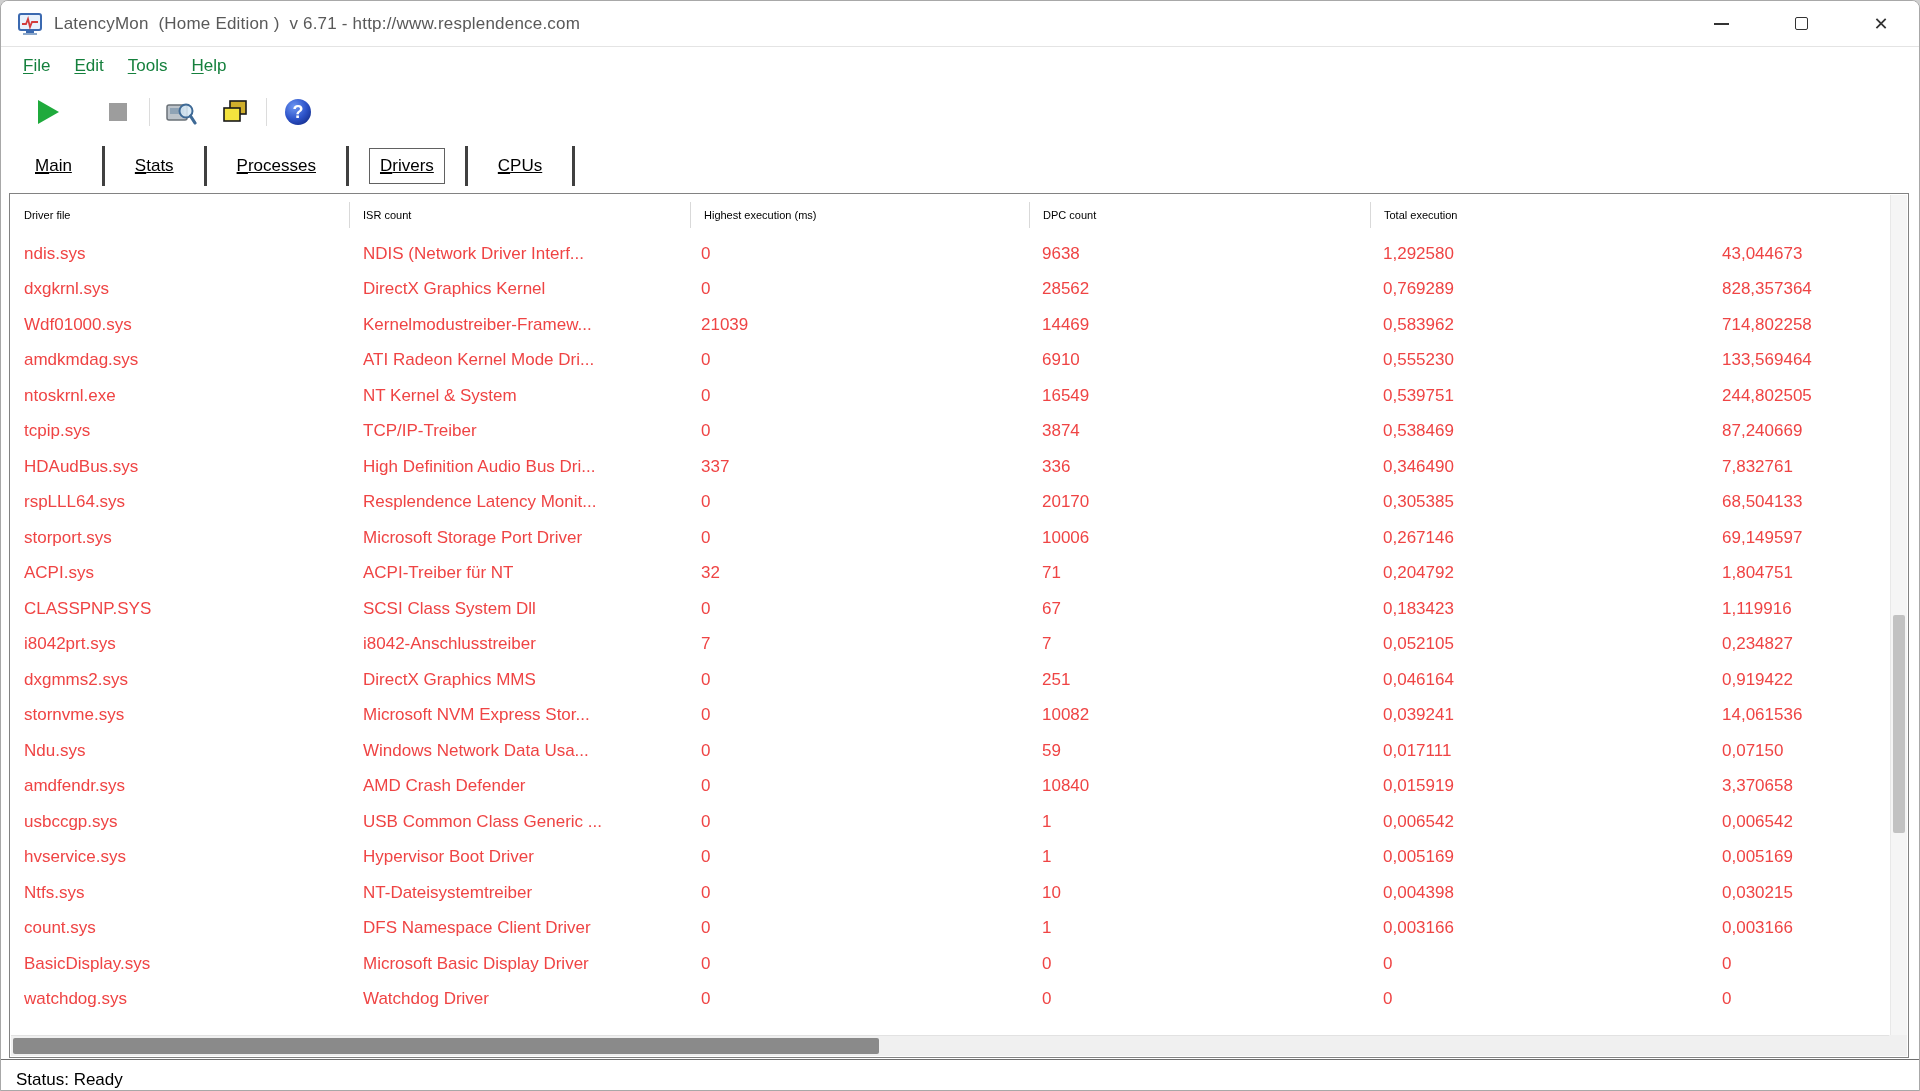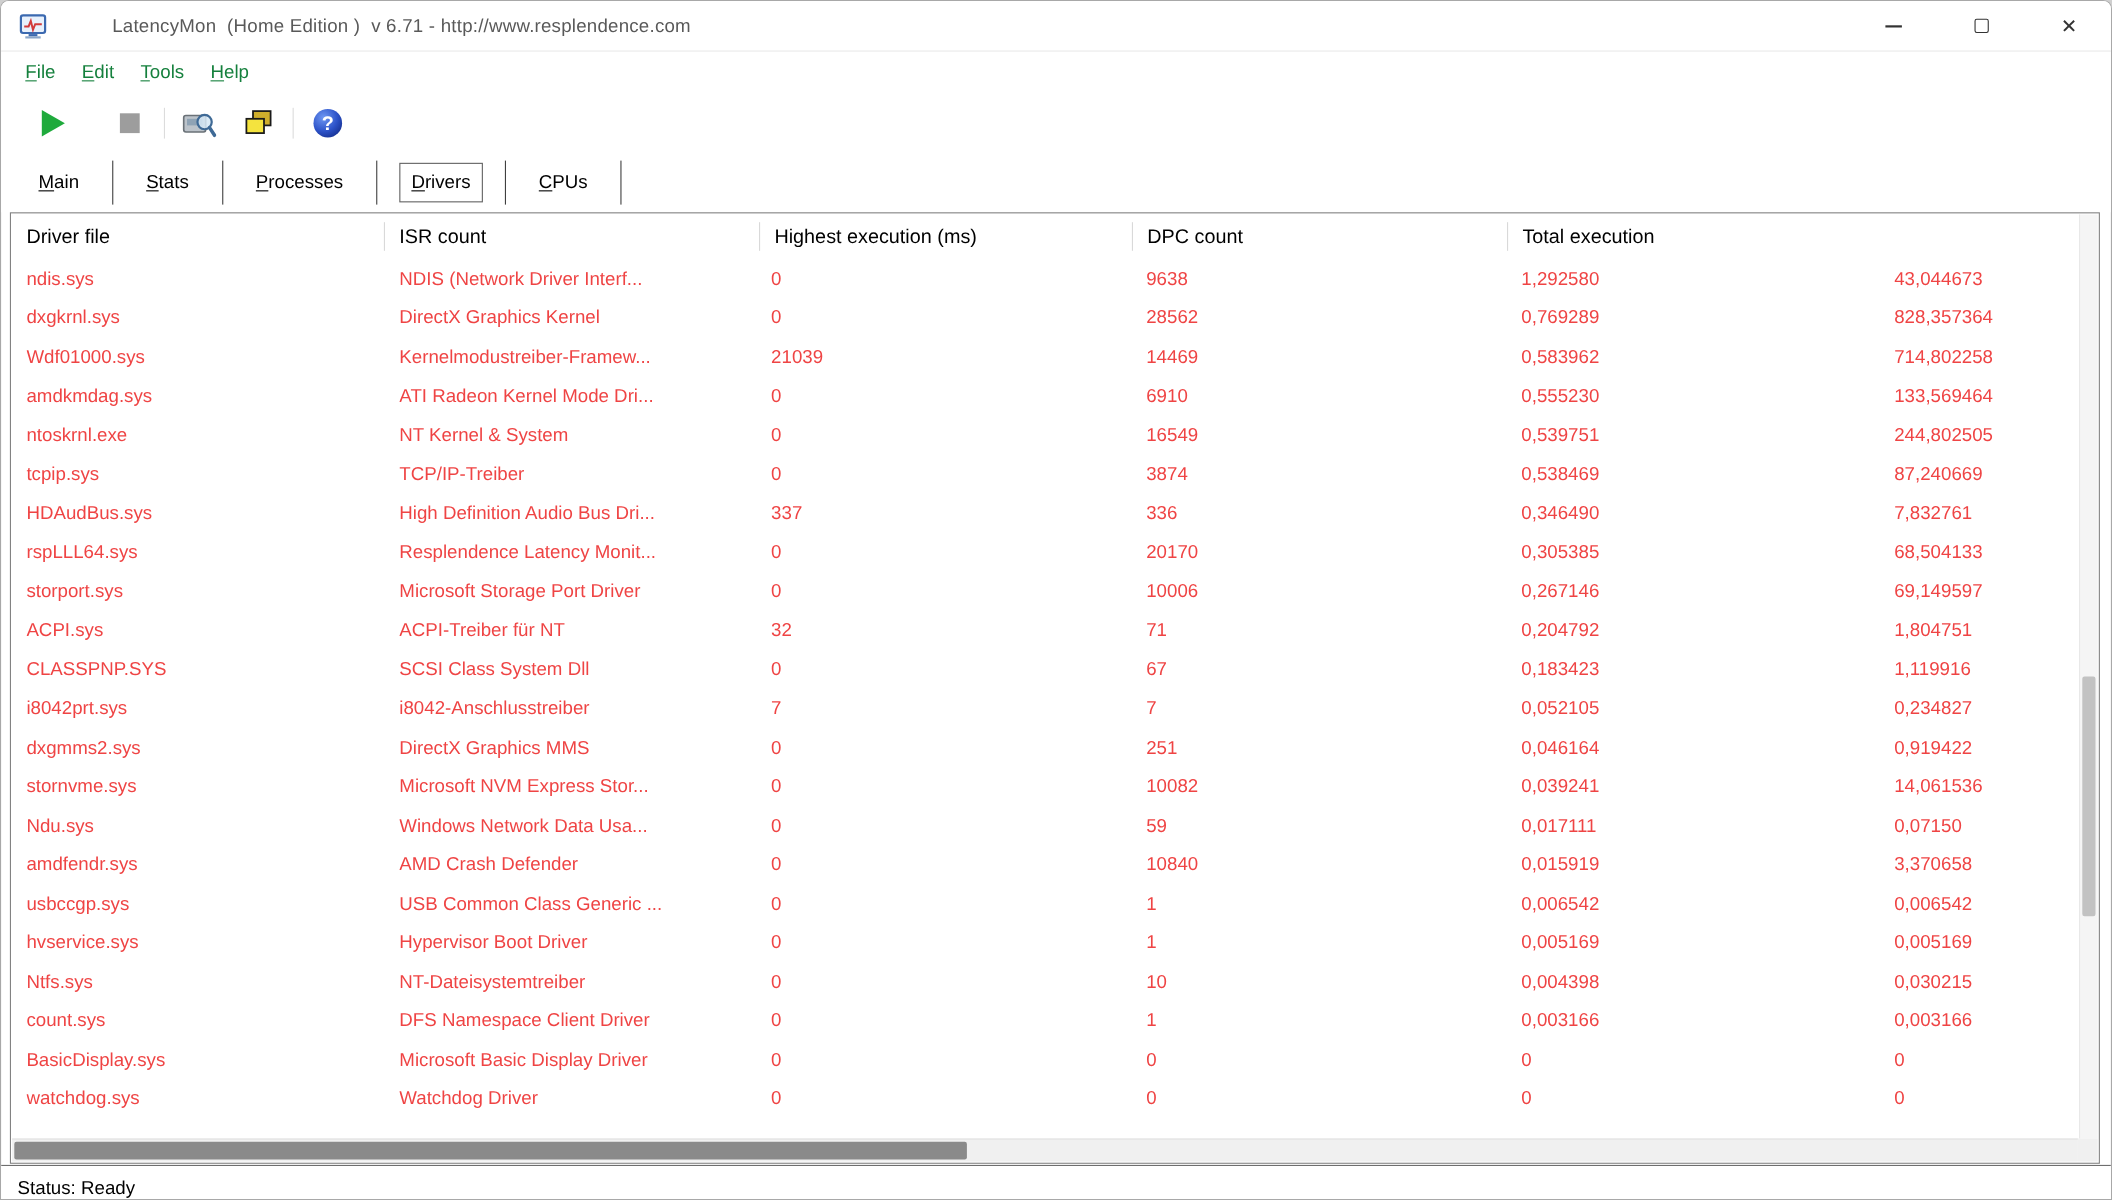--- a/index.html
+++ b/index.html
@@ -12,21 +12,20 @@
     border: 1px solid #a8a8a8;
     border-radius: 8px 8px 0 0;
     overflow: hidden;
   }
 
   
   .titlebar {
     height: 46px; display: flex; align-items: center;
     padding-left: 16px; background: #ffffff;
     border-bottom: 1px solid #e4e4e4;
-    gap: 48px;
   }
   .app-icon { width: 26px; height: 26px; flex: 0 0 auto; }
   .title-text {
     margin-left: 11px; font-size: 17px; color: #595959;
     white-space: pre; letter-spacing: .2px;
   }
   .win-controls { margin-left: auto; display: flex; align-items: stretch; height: 100%; margin-right: 8px; }
   .win-btn { width: 60px; margin-left: 20px; display: flex; align-items: center; justify-content: center; color: #333; cursor: default; }
   .glyph-min { width: 15px; height: 2px; background: #333; }
   .glyph-max { width: 13px; height: 13px; border: 1.5px solid #333; border-radius: 2px; }
@@ -41,31 +40,31 @@
   .toolbar { height: 54px; display: flex; align-items: center; padding-left: 30px; background: #fff; }
   .tb-btn { display: flex; align-items: center; justify-content: center; width: 34px; height: 34px; }
   .tb-sep { width: 1px; height: 28px; background: #dcdcdc; margin: 0 14px; }
   .play-tri { width: 0; height: 0; border-left: 21px solid #1faa3c; border-top: 12px solid transparent; border-bottom: 12px solid transparent; }
   .stop-sq { width: 18px; height: 18px; background: #9d9d9d; }
   .ml36 { margin-left: 36px; }
   .ml20 { margin-left: 20px; }
 
   
   .tabbar { height: 54px; display: flex; align-items: center; padding-left: 4px; background: #fff; }
-  .tab-cell { display: flex; align-items: center; justify-content: flex-start; height: 40px; padding: 0 20px; border-right: 1px solid #404040; }
+  .tab-cell { display: flex; align-items: center; justify-content: flex-start; height: 40px; padding: 0 20px; border-right: 3px solid #404040; text-decoration: underline; }
   .tab-label { font-size: 17px; padding: 7px 10px; color: #000; }
   .tab-label.active { border: 1px solid #616161; }
   .tab-label u { text-underline-offset: 2px; }
 
   
   .table-area {
     position: absolute; top: 192px; left: 8px; right: 10px; bottom: 32px;
     border: 1px solid #828282; background: #fff; overflow: hidden;
   }
-  .thead { display: flex; align-items: center; height: 42px; padding-left: 14px; font-size: 18px; color: #000; }
+  .thead { display: flex; align-items: center; height: 42px; padding-left: 14px; font-size: 11px; color: #000; }
   .th { position: relative; display: flex; align-items: center; height: 42px; white-space: nowrap; overflow: hidden; }
   .th::after { content: ''; position: absolute; right: 13px; top: 8px; bottom: 8px; width: 1px; background: #d9d9d9; }
   .th.last::after { display: none; }
   .tbody { }
   .tr { display: flex; align-items: center; height: 35.5px; padding-left: 14px; font-size: 17px; color: #ef4444; }
   .td { white-space: nowrap; overflow: hidden; }
   .c0 { width: 339px; } .c1 { width: 338px; } .c2 { width: 341px; }
   .c3 { width: 341px; } .c4 { width: 339px; } .c5 { flex: 1; }
 
   

